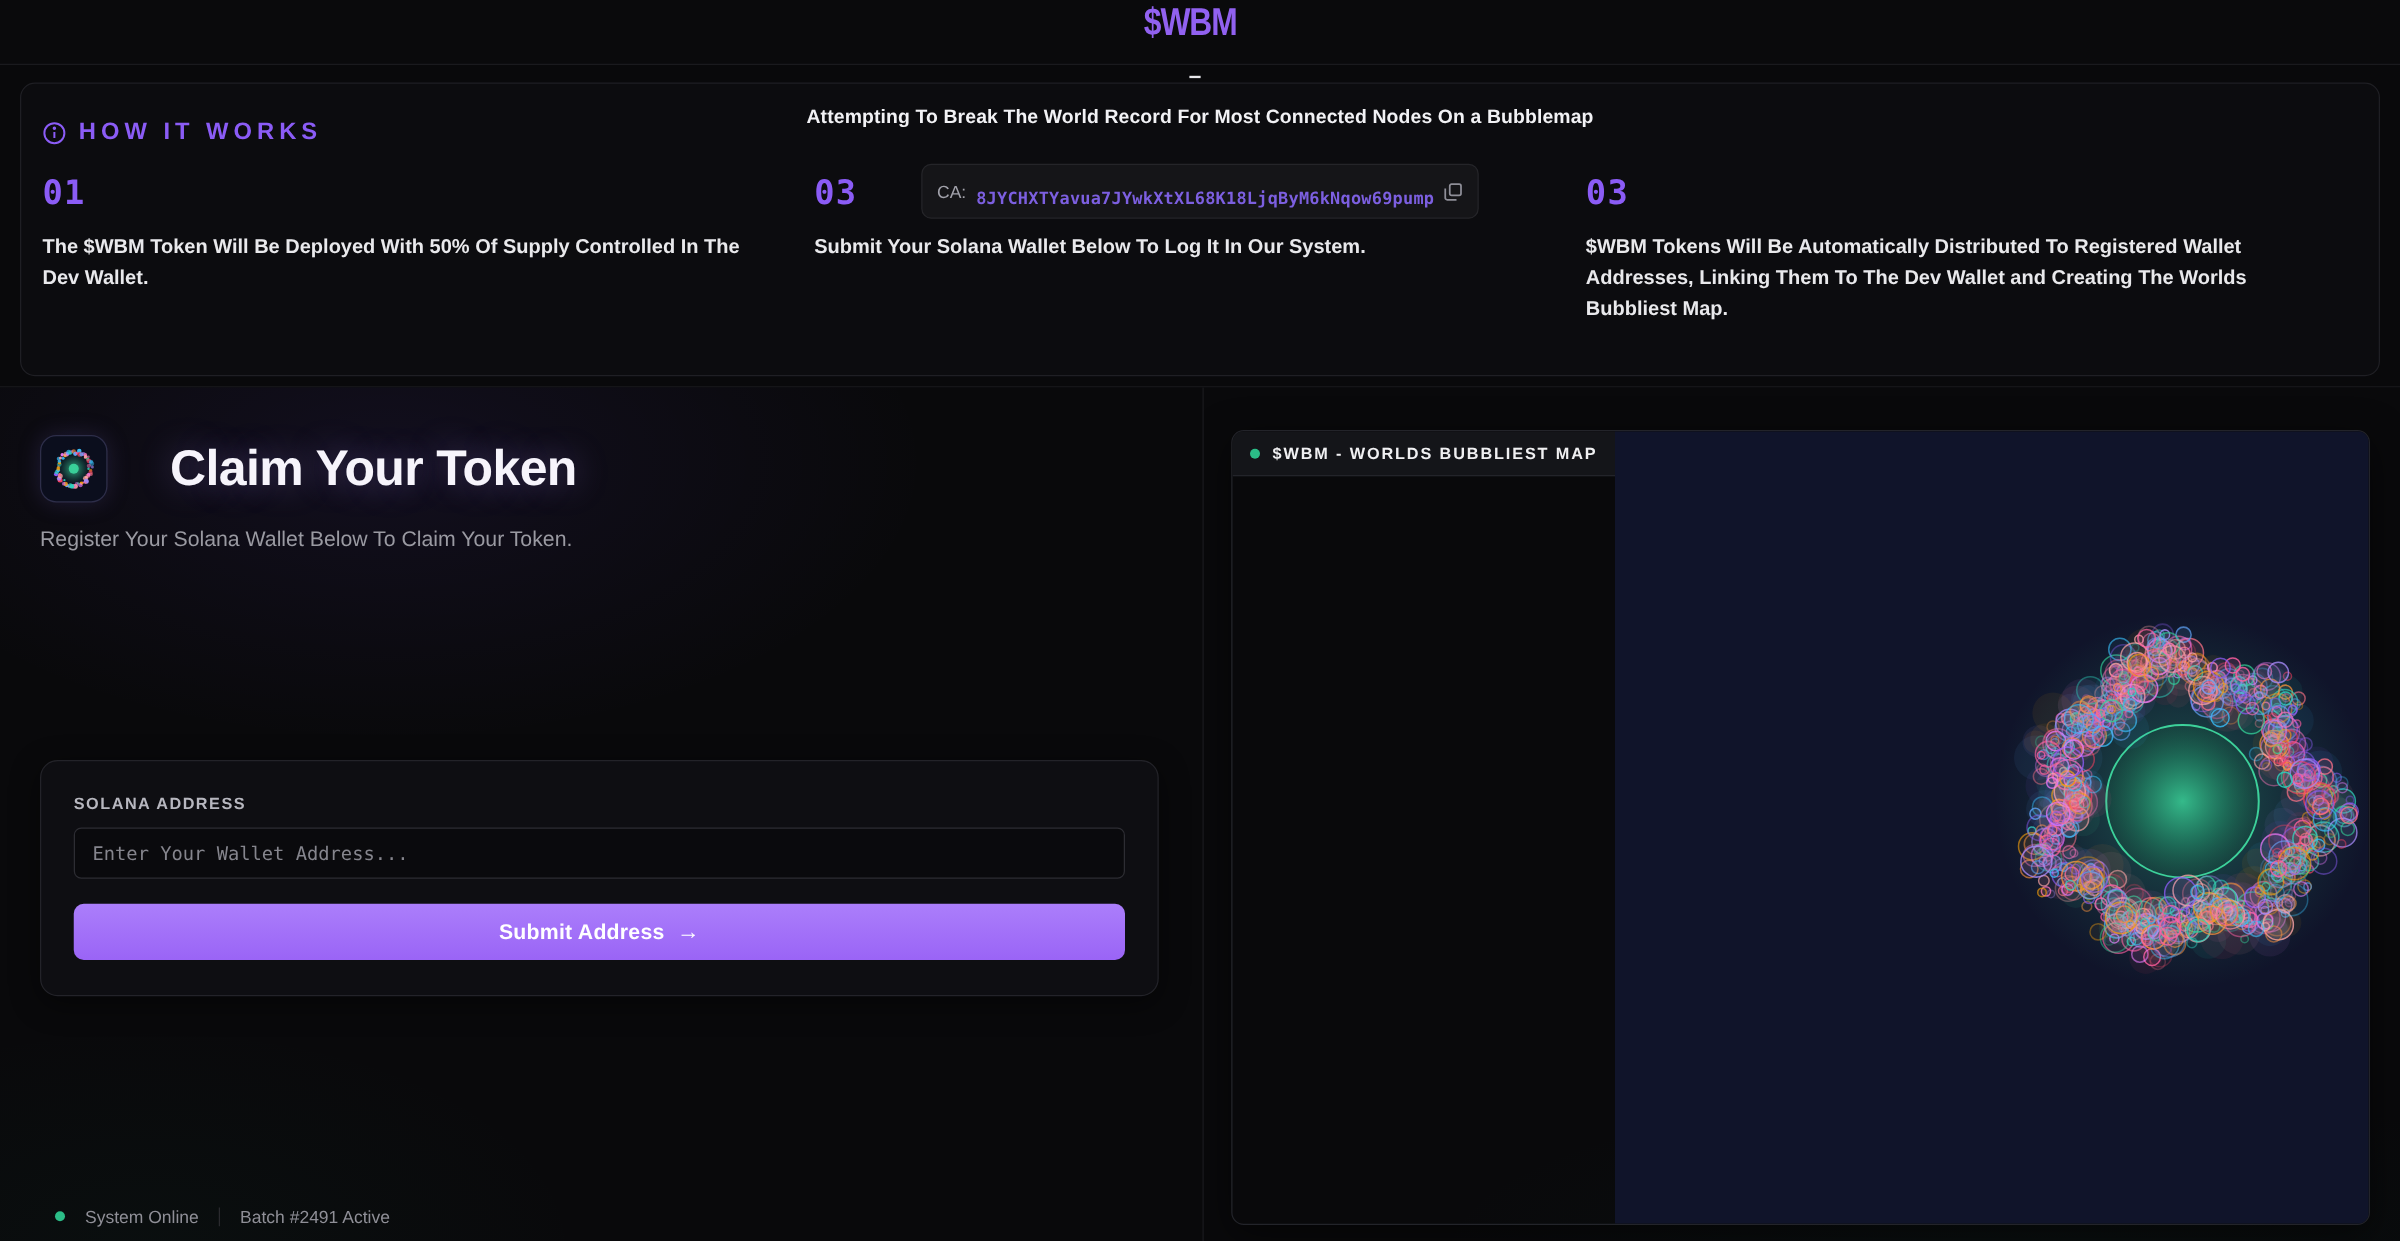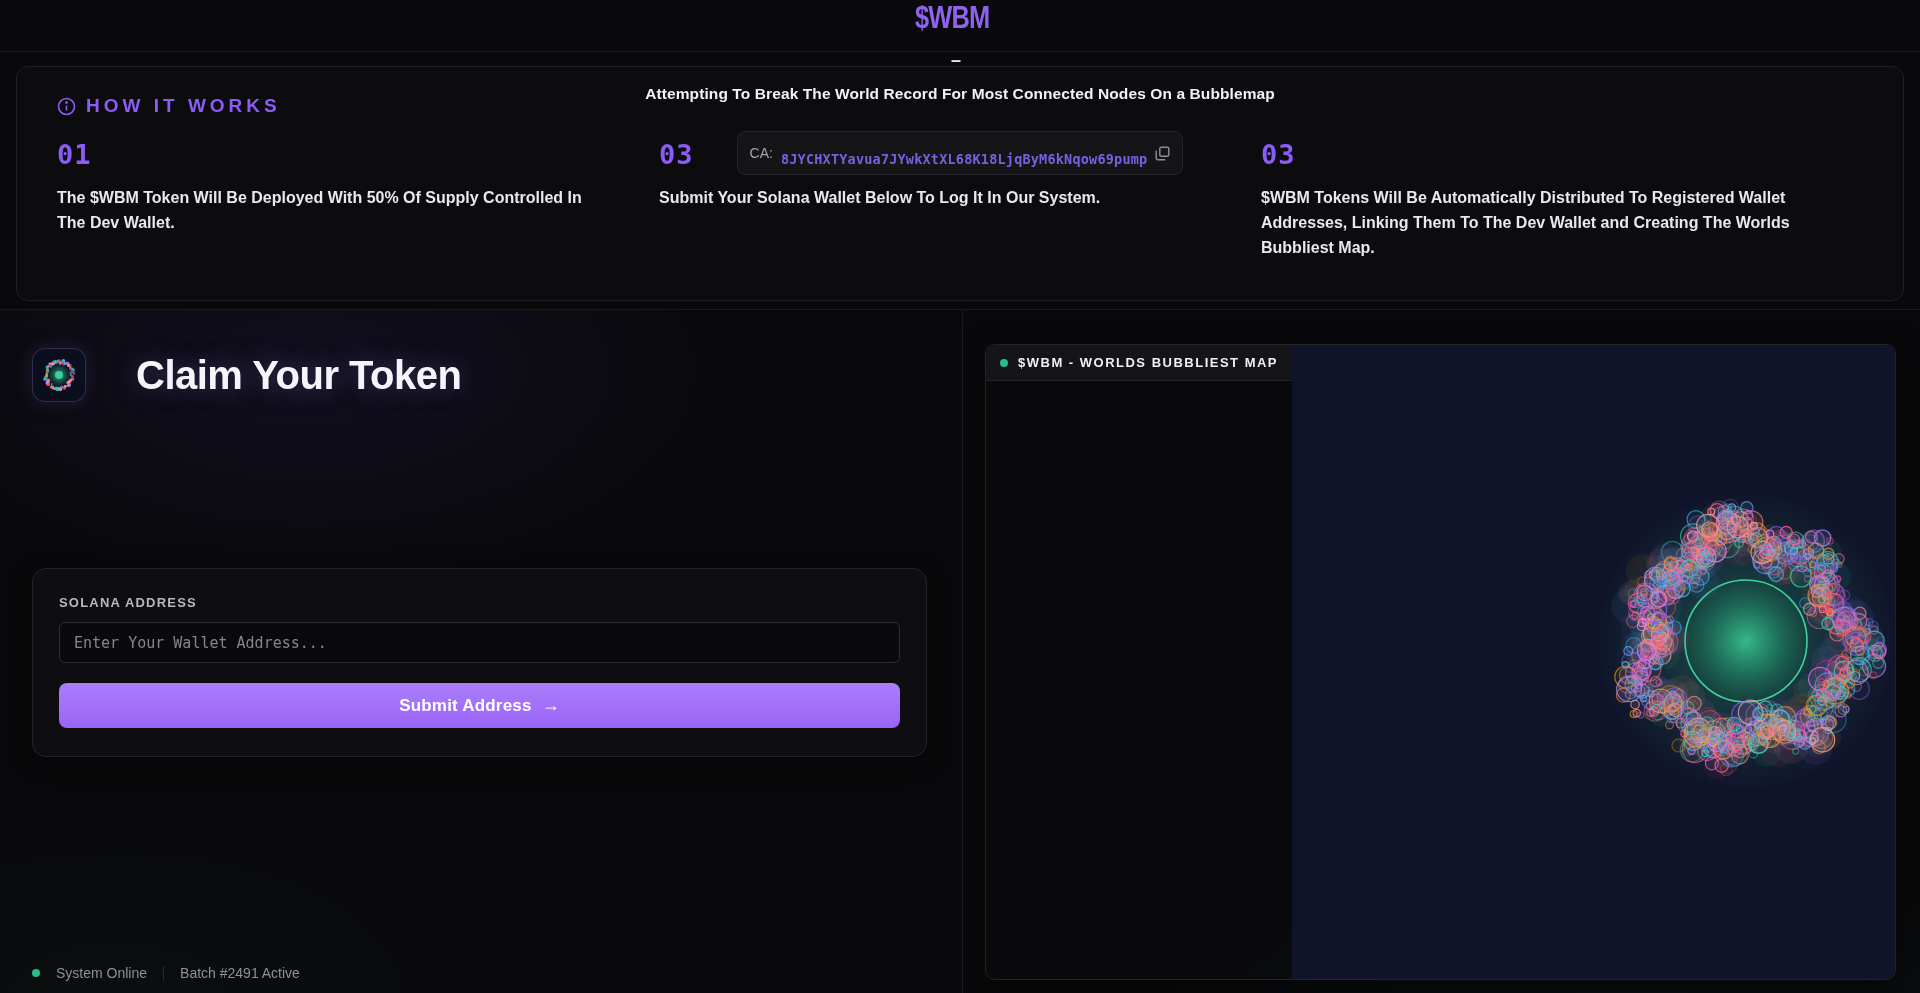--- a/index.html
+++ b/index.html
@@ -30,21 +30,21 @@
   }
   .ca-label { font-size:14px; color:#a2a2ab; }
   .ca-address {
     font-family:"DejaVu Sans Mono", monospace;
     font-size:13.5px; font-weight:bold; color:#7c5fe0; letter-spacing:.2px;margin-top:12px;
   }
   .copy-icon { display:flex; align-items:center; color:#8f8f98; }
   
   .hiw-card {
     margin:14px 16px 0; border:1px solid #1f1f24; border-radius:12px;
-    background:#0c0c0f; padding:28px 40px 40px;
+    background:#0c0c0f; padding:28px 17px 40px;
   }
   .hiw-title-row { display:flex; align-items:center; gap:10px; }
   .hiw-title {
     color:#8b5cf6; font-size:19px; font-weight:800; letter-spacing:4px;
   }
   .info-icon { display:flex; color:#8b5cf6; }
   .hiw-grid { display:flex; margin-top:22px; }
   .hiw-step { width:623px; padding-right:50px; }
   .step-number {
     font-family:"DejaVu Sans Mono", monospace;
@@ -96,21 +96,21 @@
   .submit-btn {
     margin-top:20px; width:100%; height:45px;
     background:linear-gradient(180deg,#ab7efb,#9a64f6);
     border:none; border-radius:8px; cursor:pointer;
     color:#ffffff; font-family:"Liberation Sans", sans-serif;
     font-size:17px; font-weight:700; letter-spacing:.2px;
     display:flex; align-items:center; justify-content:center; gap:10px;
   }
   .submit-arrow { font-size:18px; font-weight:400; }
   .status-bar {
-    position:absolute; left:32px; bottom:24px;
+    position:absolute; left:44px; bottom:24px;
     display:flex; align-items:center; gap:16px;
     font-size:14px; color:#8f8f97;margin-top:40px;
   }
   .status-dot { width:8px; height:8px; border-radius:50%; background:#2bbd87; }
   .status-divider { width:1px; height:15px; background:#2a2a2e; }
   
   .right-col {
     flex:1; padding:34px 24px 25px 22px;
     background:
       radial-gradient(700px 200px at 70% 100%, rgba(25,110,80,.06), transparent 70%),
@@ -252,20 +252,21 @@
             <circle cx="34.0" cy="15.6" r="1.9" fill="#f43f5e" opacity="0.75"></circle>
             <circle cx="35.8" cy="16.3" r="1.6" fill="#38bdf8" opacity="0.67"></circle>
             <circle cx="36.3" cy="17.7" r="2.0" fill="#38bdf8" opacity="0.50"></circle>
             <circle cx="34.1" cy="19.6" r="1.7" fill="#f472b6" opacity="0.54"></circle>
             <circle cx="36.9" cy="20.5" r="1.2" fill="#a78bfa" opacity="0.63"></circle>
             <circle cx="22" cy="22" r="4" fill="#3ad39b" opacity="0.95"></circle>
           </svg>
       </div>
       <h1 class="claim-title">Claim Your Token</h1>
     </div>
+    <p class="claim-subtitle">Register Your Solana Wallet Below To Claim Your Token.</p>
 
     <div class="form-card">
       <label class="form-label">SOLANA ADDRESS</label>
       <input class="wallet-input" type="text" placeholder="Enter Your Wallet Address..." style="">
       <button class="submit-btn">
         <span>Submit Address</span>
         <span class="submit-arrow">→</span>
       </button>
     </div>
 

